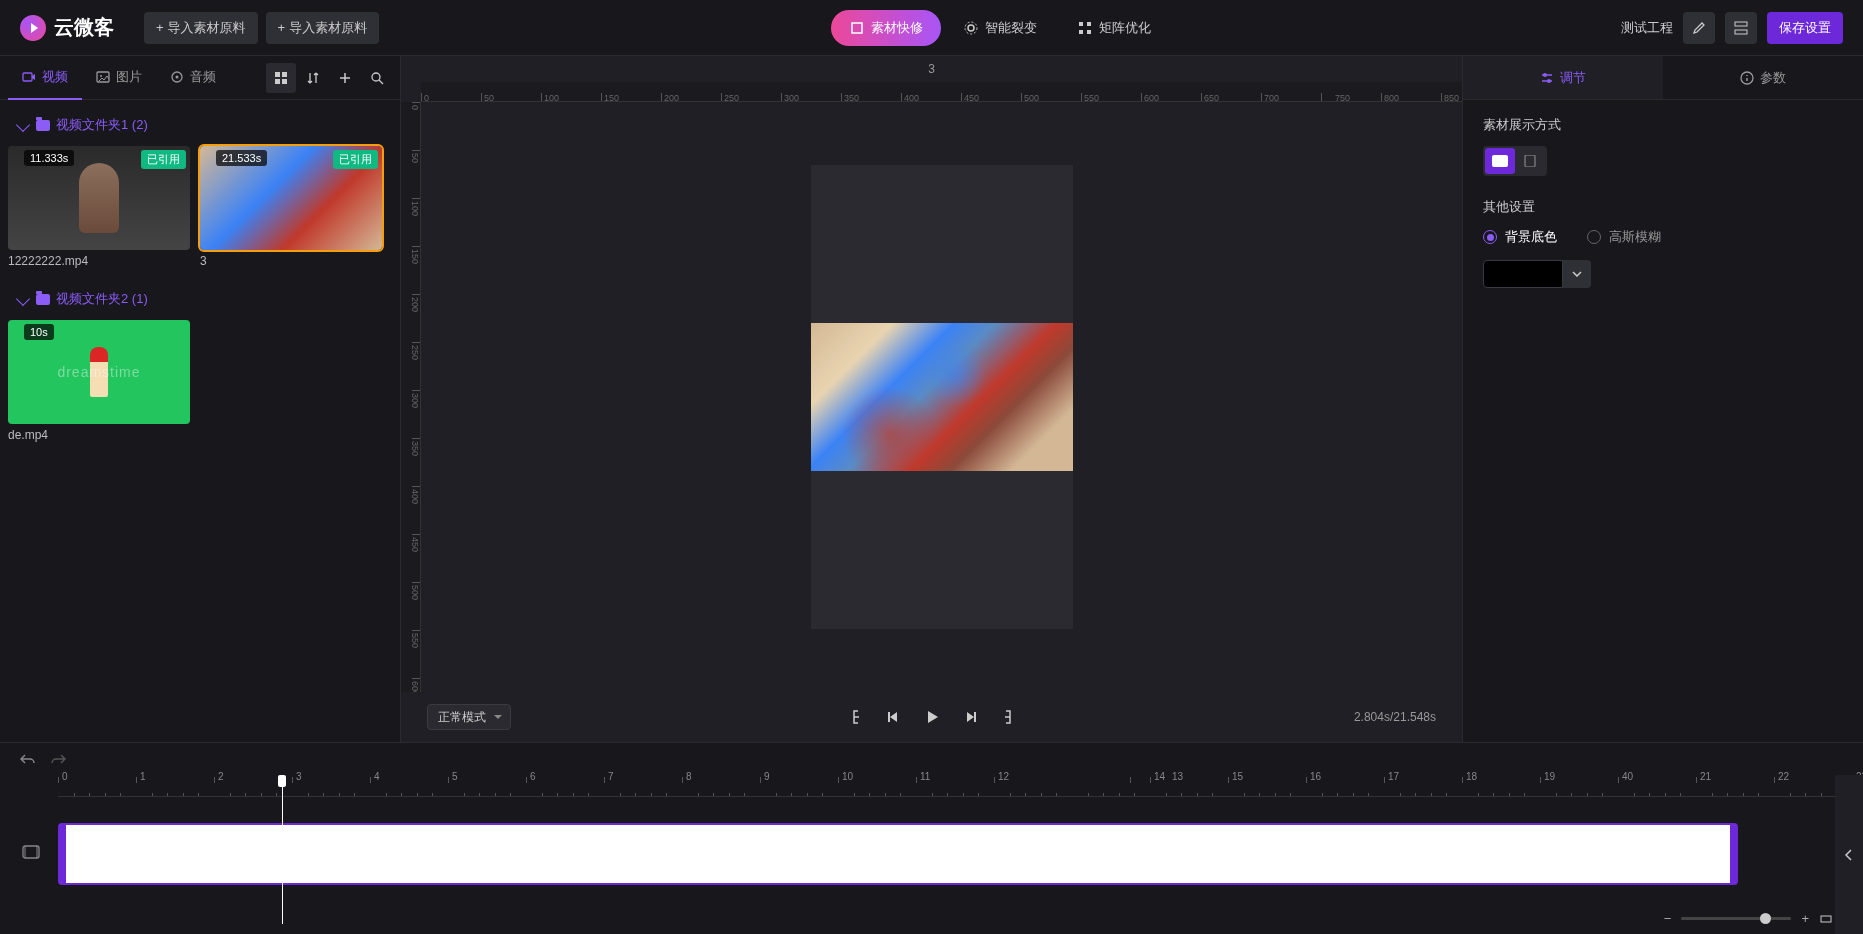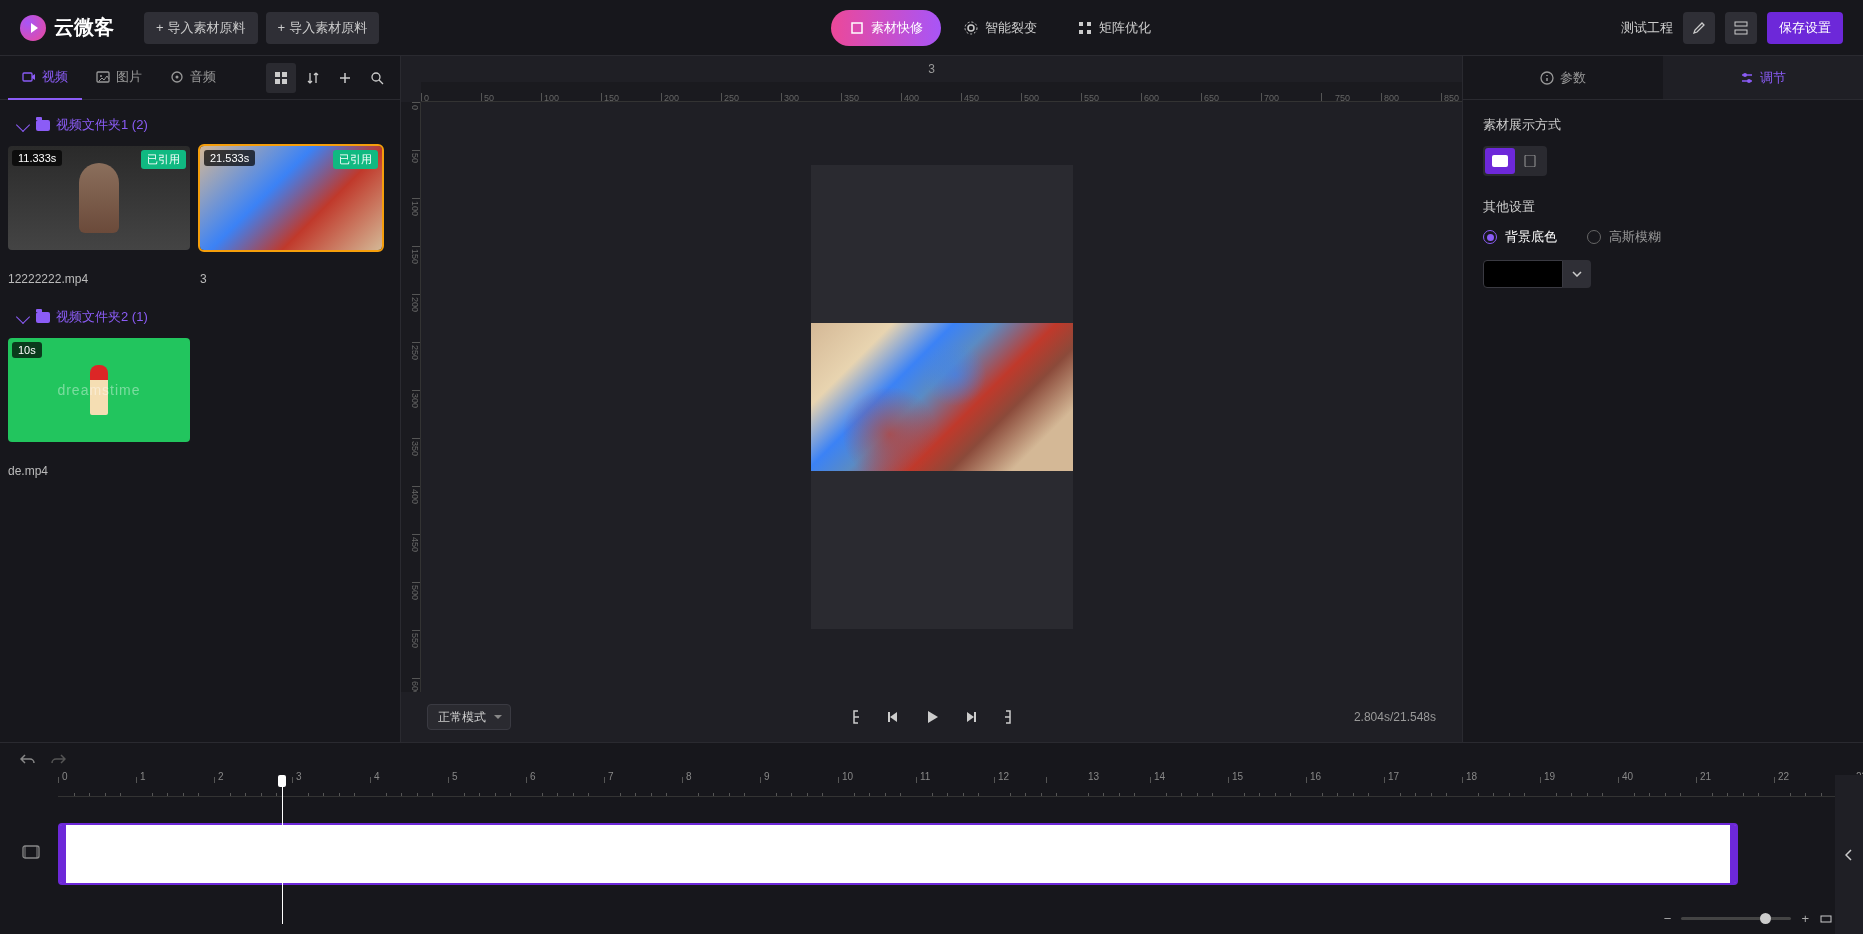--- a/index.html
+++ b/index.html
@@ -28,23 +28,23 @@
 .side-body{flex:1;overflow:auto;padding:8px}
 .folder-head{display:flex;align-items:center;gap:6px;padding:8px 10px;color:#8b5cf6;cursor:pointer}
 .chev{width:10px;height:10px;border-right:1.5px solid currentColor;border-bottom:1.5px solid currentColor;transform:rotate(45deg);margin-right:2px}
 .folder-ic{width:14px;height:11px;background:#8b5cf6;border-radius:2px;position:relative}
 .folder-ic::before{content:"";position:absolute;top:-3px;left:0;width:6px;height:3px;background:#8b5cf6;border-radius:1px 1px 0 0}
 .thumbs{display:flex;flex-wrap:wrap;gap:10px;padding:4px 0 14px}
 .thumb{width:182px}
 .thumb-img{height:104px;border-radius:4px;position:relative;overflow:hidden}
 .thumb.sel .thumb-img{outline:2px solid #f59e0b}
 .badge{position:absolute;top:4px;font-size:11px;padding:2px 6px;border-radius:3px}
-.badge.time{left:4px;background:rgba(0,0,0,.7);color:#fff}
+.badge.time{left:16px;background:rgba(0,0,0,.7);color:#fff}
 .badge.used{right:4px;background:#10b981;color:#fff}
-.thumb-name{margin-top:22px;font-size:12px;color:#bbb;overflow:hidden;text-overflow:ellipsis;white-space:nowrap}
+.thumb-name{margin-top:4px;font-size:12px;color:#bbb;overflow:hidden;text-overflow:ellipsis;white-space:nowrap}
 .canvas{flex:1;background:#1f1f25;display:flex;flex-direction:column;position:relative;border-left:1px solid #2a2a30;border-right:1px solid #2a2a30}
 .canvas-title{height:26px;text-align:center;line-height:26px;color:#999;font-size:12px}
 .ruler-h{height:20px;background:#1a1a1f;position:relative;margin-left:20px;overflow:hidden;border-bottom:1px solid #333}
 .ruler-v{width:20px;background:#1a1a1f;position:absolute;left:0;top:46px;bottom:50px;border-right:1px solid #333;overflow:hidden}
 .tick{position:absolute;color:#666;font-size:9px}
 .ruler-h .tick{bottom:0;border-left:1px solid #555;height:8px;padding-left:2px}
 .ruler-v .tick{right:0;border-top:1px solid #555;width:8px;writing-mode:vertical-rl;padding-top:2px}
 .stage{flex:1;margin-left:20px;display:flex;align-items:center;justify-content:center;position:relative}
 .frame{width:262px;height:464px;background:#2a2a30;display:flex;align-items:center;justify-content:center}
 .preview{width:262px;height:148px;background:linear-gradient(135deg,#d4b896 0%,#e8d4b0 20%,#3b82f6 35%,#5a8bc4 45%,#c0392b 60%,#8b4a3a 70%,#d4b896 85%);position:relative}
@@ -315,34 +315,34 @@
               <path d="M5 2h4v12H5M9 8H4" stroke="#ccc" fill="none" stroke-width="1.5"></path>
             </svg>
           </div>
       </div>
       <div class="time-disp">2.804s/21.548s</div>
     </div>
   </div>
 
   <div class="rpanel">
     <div class="rtabs">
-      <div class="rtab">
-          <svg width="14" height="14">
-            <circle cx="7" cy="7" r="6" fill="none" stroke="#999" stroke-width="1.3"></circle>
-            <path d="M7 4v1M7 7v3" stroke="#999" stroke-width="1.5"></path>
-          </svg>
-          <span>参数</span>
-        </div>
       <div class="rtab active">
           <svg width="14" height="14">
             <path d="M2 4h10M2 10h10" stroke="#8b5cf6" stroke-width="1.5"></path>
             <circle cx="5" cy="4" r="2" fill="#8b5cf6"></circle>
             <circle cx="9" cy="10" r="2" fill="#8b5cf6"></circle>
           </svg>
           <span>调节</span>
+        </div>
+      <div class="rtab">
+          <svg width="14" height="14">
+            <circle cx="7" cy="7" r="6" fill="none" stroke="#999" stroke-width="1.3"></circle>
+            <path d="M7 4v1M7 7v3" stroke="#999" stroke-width="1.5"></path>
+          </svg>
+          <span>参数</span>
         </div>
     </div>
     <div class="rbody">
       <div class="rlabel">素材展示方式</div>
       <div class="seg">
         <div class="seg-opt active">
             <svg width="16" height="12">
               <rect width="16" height="12" rx="2" fill="#fff"></rect>
             </svg>
           </div>
@@ -447,21 +447,21 @@
       <div class="tl-tick" style="left: 858px;">11</div>
       <div class="tl-tick minor" style="left: 873.6px;"></div>
       <div class="tl-tick minor" style="left: 889.2px;"></div>
       <div class="tl-tick minor" style="left: 904.8px;"></div>
       <div class="tl-tick minor" style="left: 920.4px;"></div>
       <div class="tl-tick" style="left: 936px;">12</div>
       <div class="tl-tick minor" style="left: 951.6px;"></div>
       <div class="tl-tick minor" style="left: 967.2px;"></div>
       <div class="tl-tick minor" style="left: 982.8px;"></div>
       <div class="tl-tick minor" style="left: 998.4px;"></div>
-      <div class="tl-tick" style="left: 988px; padding-left: 41px;">13</div>
+      <div class="tl-tick" style="left: 1072px; padding-left: 41px;">13</div>
       <div class="tl-tick minor" style="left: 1029.6px;"></div>
       <div class="tl-tick minor" style="left: 1045.2px;"></div>
       <div class="tl-tick minor" style="left: 1060.8px;"></div>
       <div class="tl-tick minor" style="left: 1076.4px;"></div>
       <div class="tl-tick" style="left: 1092px;">14</div>
       <div class="tl-tick minor" style="left: 1107.6px;"></div>
       <div class="tl-tick minor" style="left: 1123.2px;"></div>
       <div class="tl-tick minor" style="left: 1138.8px;"></div>
       <div class="tl-tick minor" style="left: 1154.4px;"></div>
       <div class="tl-tick" style="left: 1170px;">15</div>

